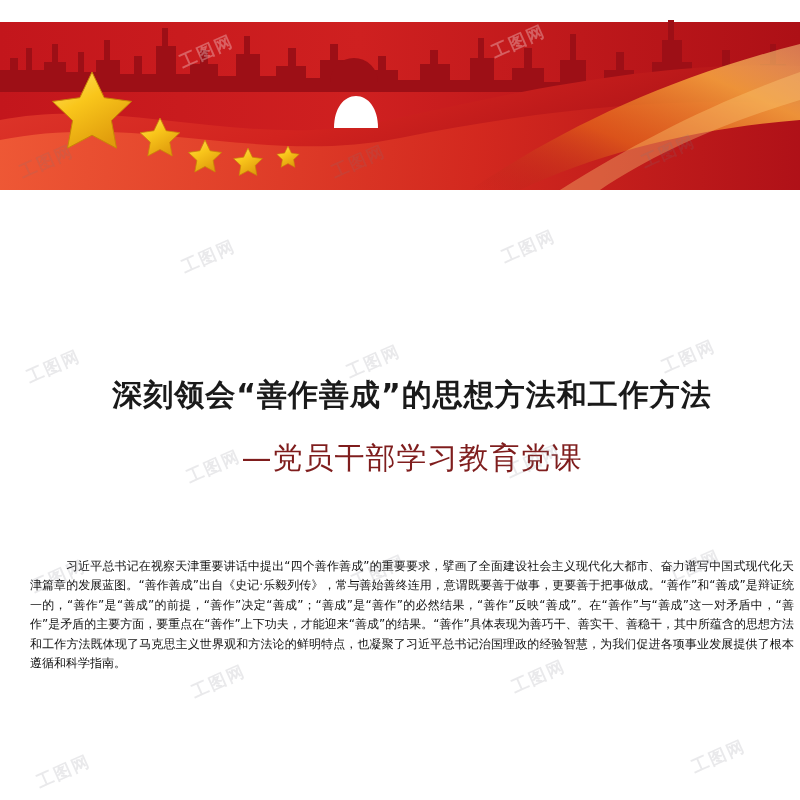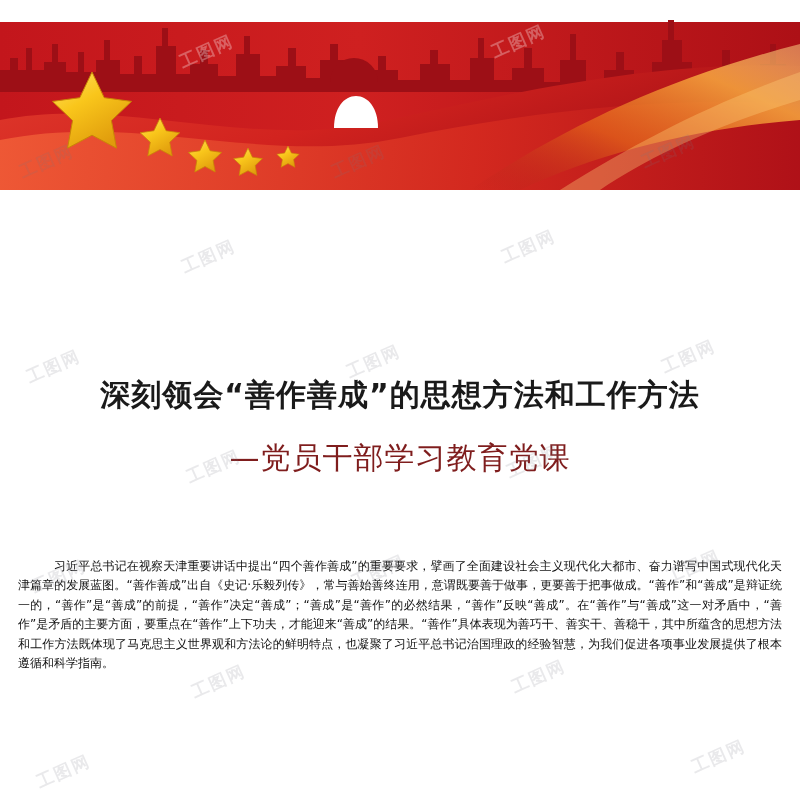--- a/index.html
+++ b/index.html
@@ -26,21 +26,21 @@
     background: #ffffff;
   }
   .banner svg {
     display: block;
   }
 
   
   .doc {
     position: absolute;
     top: 190px;
-    left: 0;
+    left: 12px;
     width: 672px;
     height: 610px;
     box-sizing: border-box;
   }
 
   .title-block {
     position: absolute;
     top: 185px;
     left: 0;
     width: 800px;

